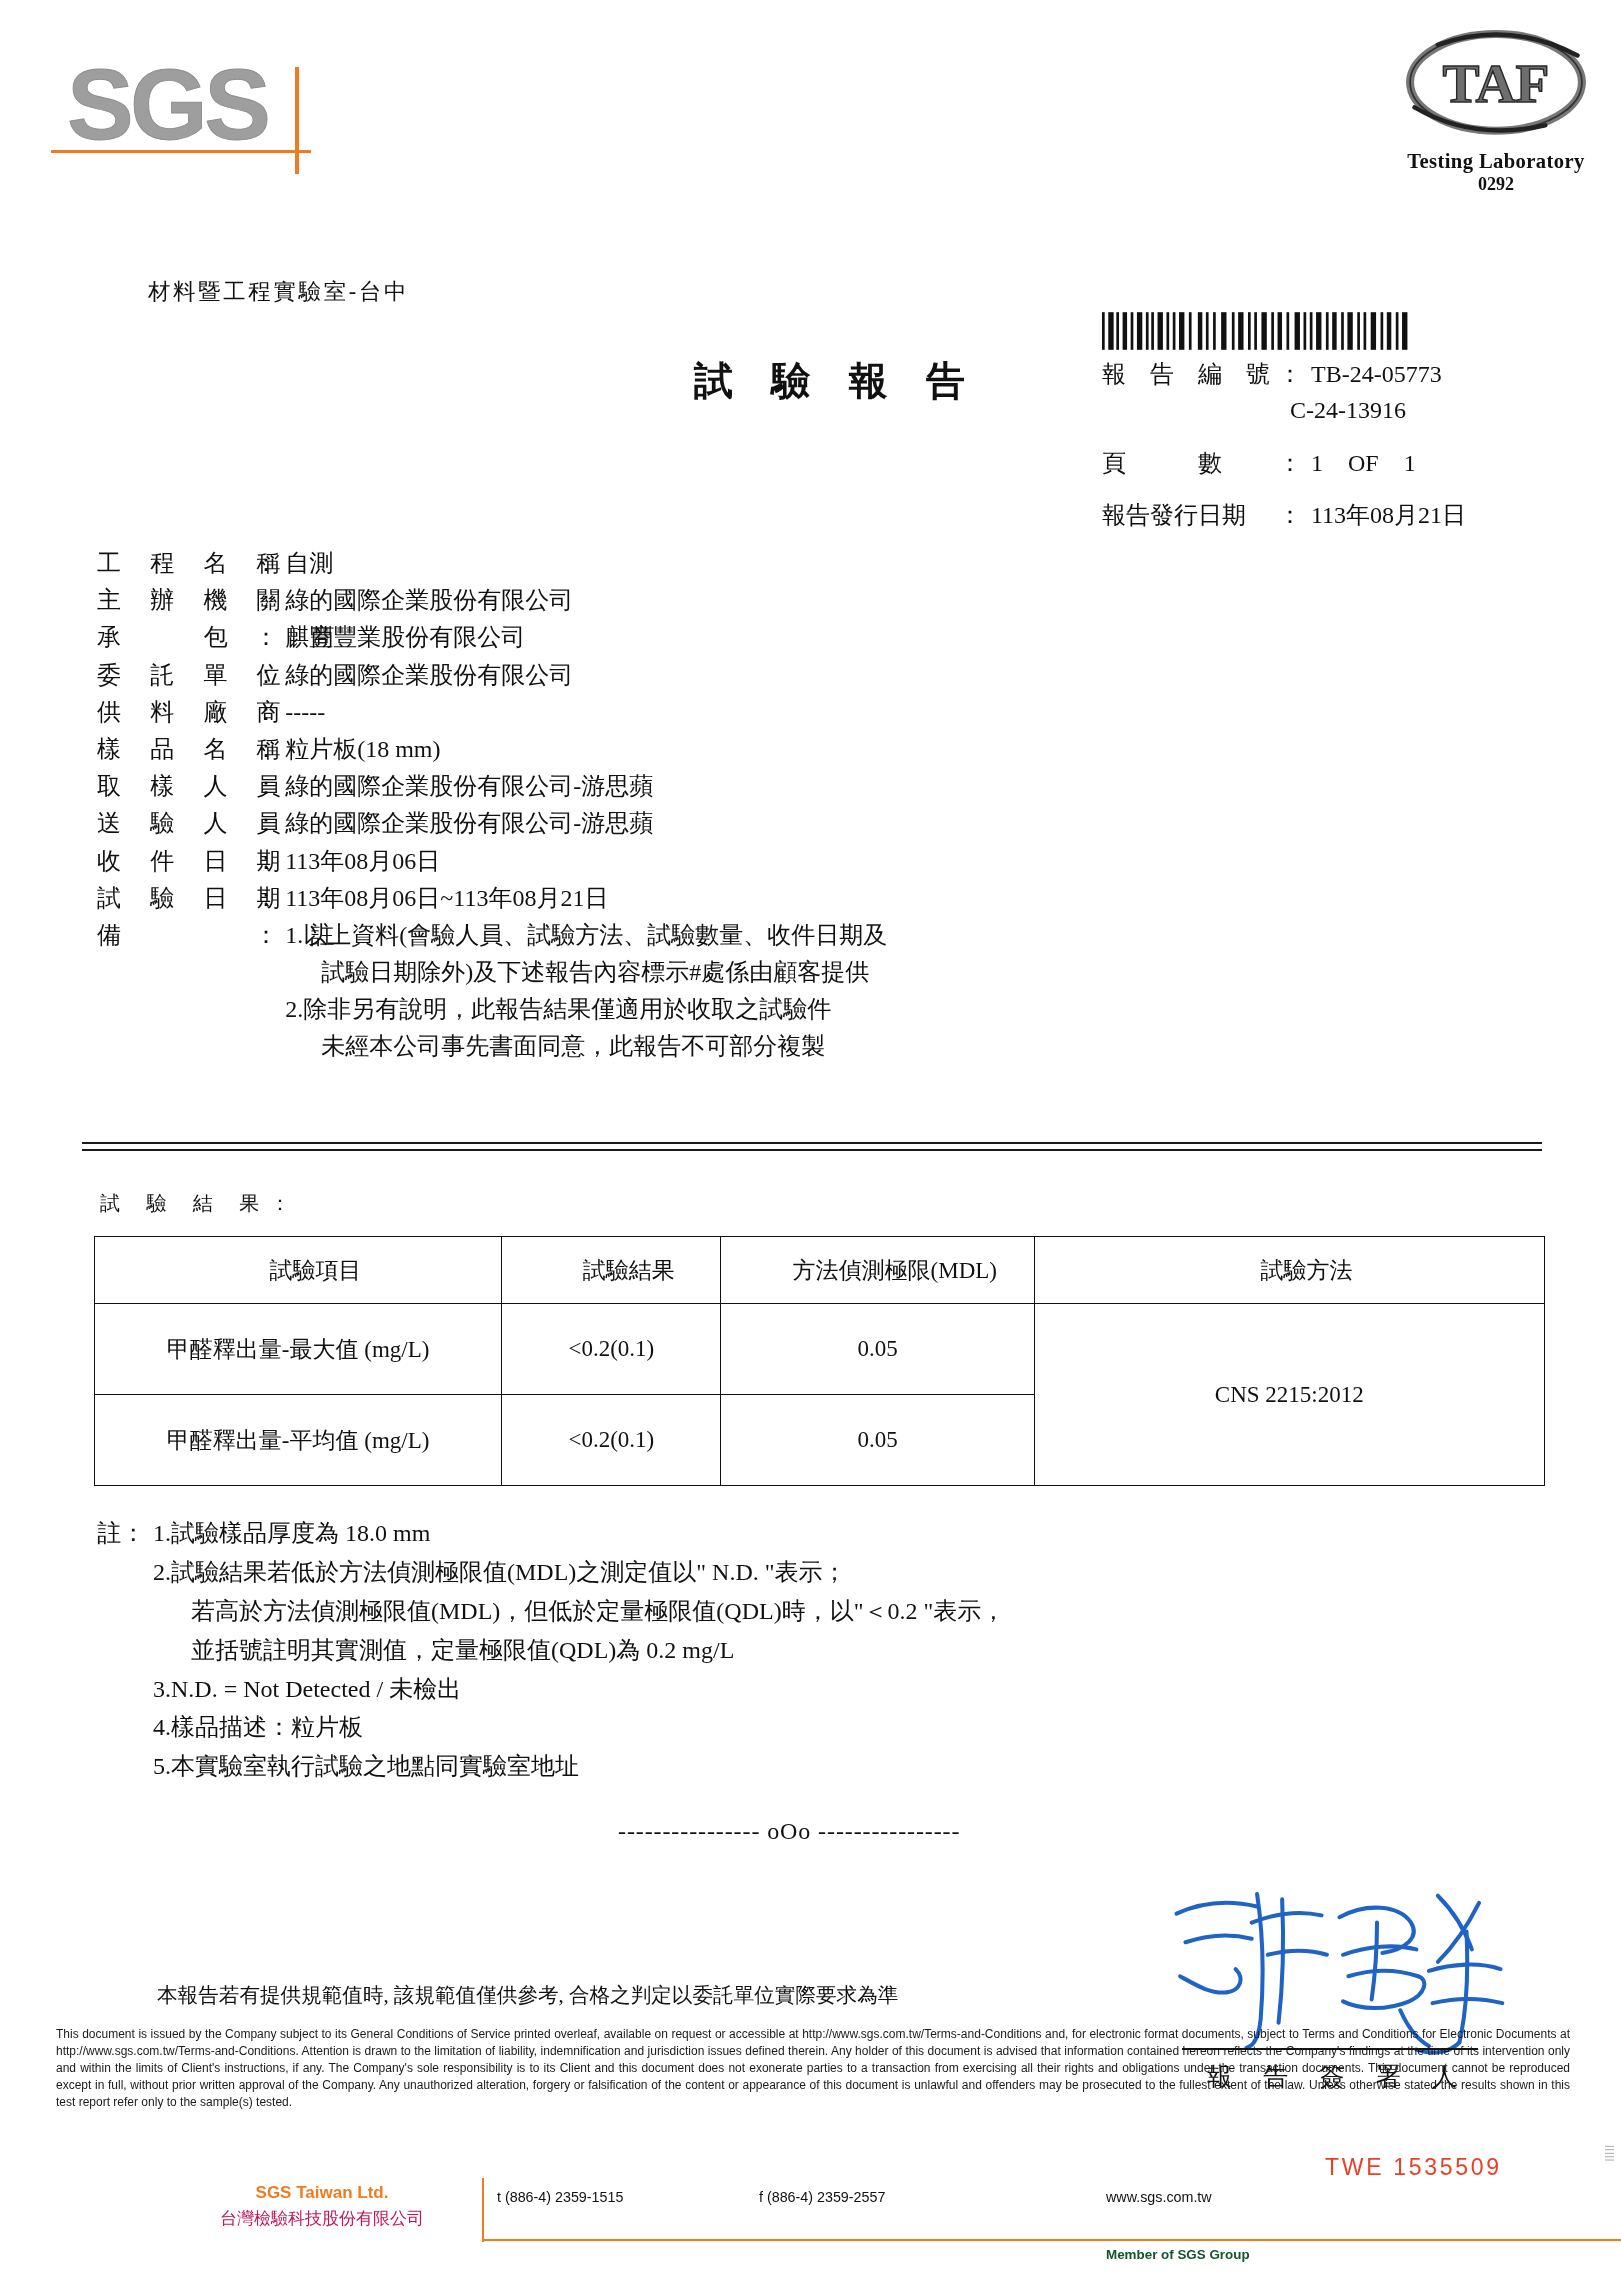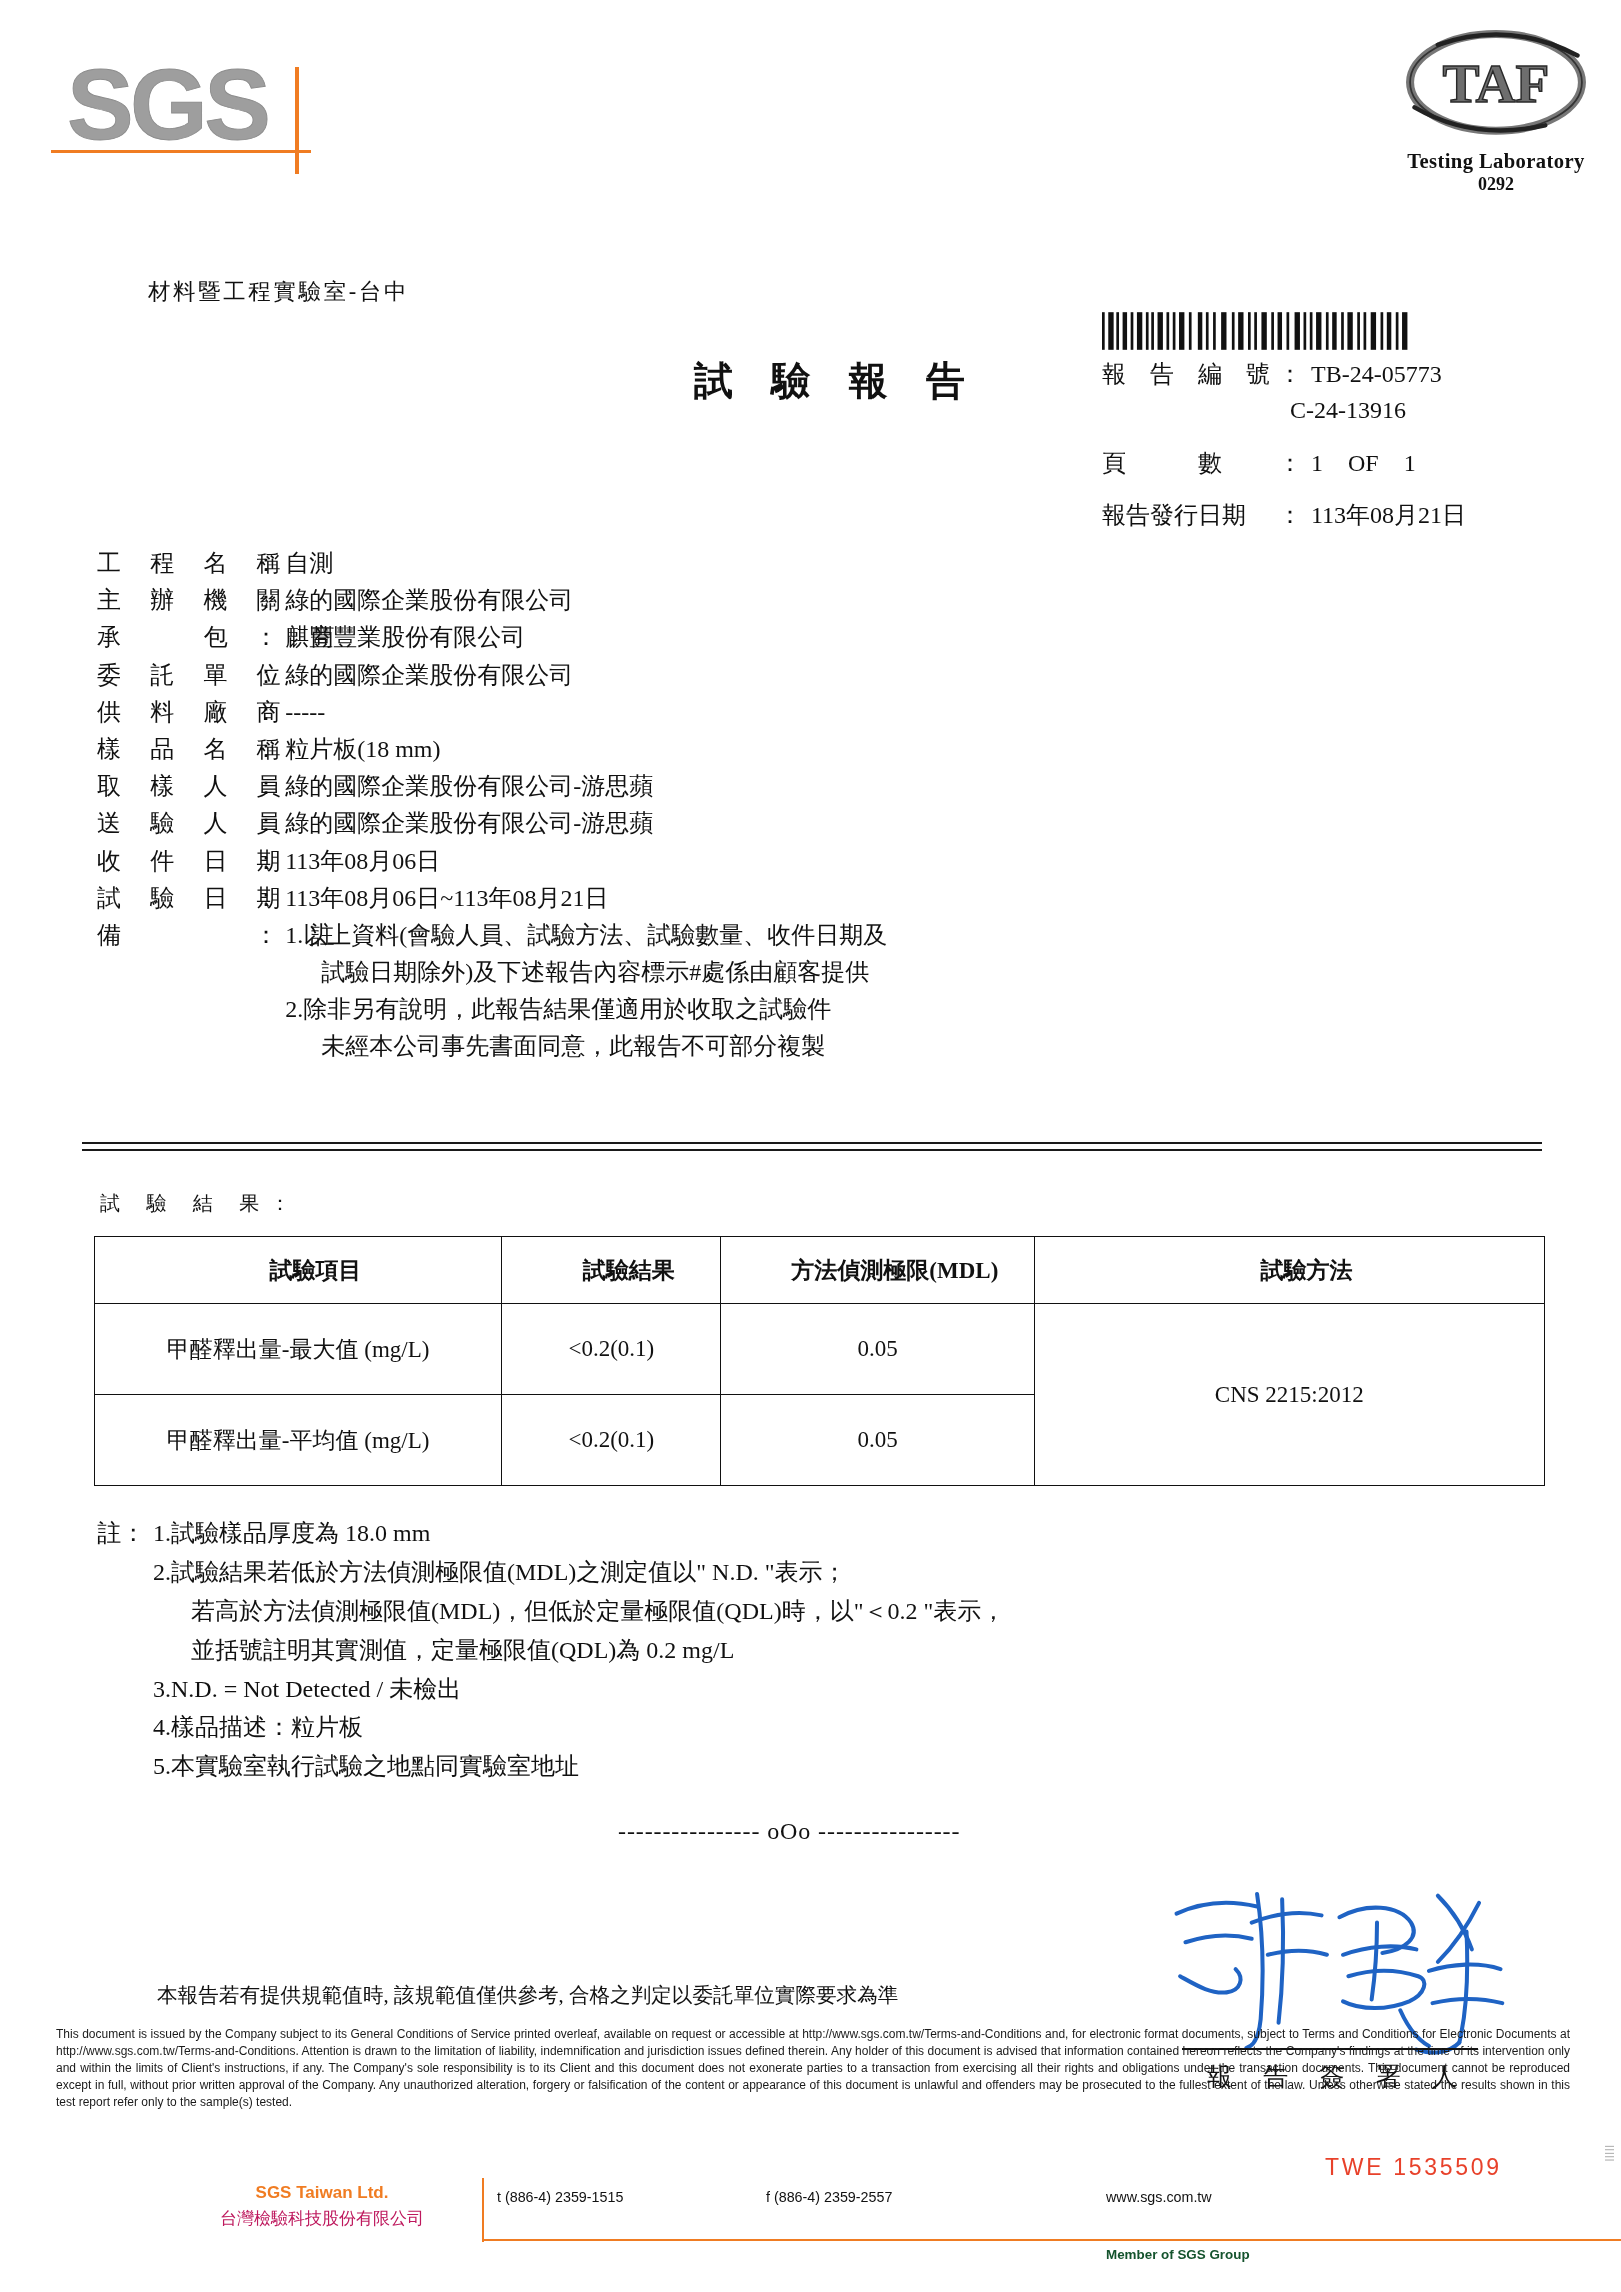--- a/index.html
+++ b/index.html
@@ -190,21 +190,21 @@
     border-collapse: collapse;
     table-layout: fixed;
   }
   table.results th, table.results td {
     border: 1.8px solid #111;
     text-align: center;
     vertical-align: middle;
     font-size: 23px;
     padding: 0 5.4px;
   }
-  table.results th { font-weight: bold; height: 66px; padding-left: 40px; }
+  table.results th { font-weight: normal; height: 66px; padding-left: 40px; }
   table.results td { height: 90px; }
   col.c1 { width: 407px; }
   col.c2 { width: 219px; }
   col.c3 { width: 313px; }
   col.c4 { width: 510px; }
   .num { font-family: "Liberation Serif", serif; }
 
   
   .notes {
     position: absolute;
@@ -334,21 +334,21 @@
     font-size: 16px;
   }
   .footer-contacts {
     margin-top: 6.3px;
     font-size: 14.3px;
     white-space: nowrap;
     position: relative;
     height: 19.7px;
   }
   .fc-tel { position: absolute; left: 0; }
-  .fc-fax { position: absolute; left: 269px; }
+  .fc-fax { position: absolute; left: 262px; }
   .fc-web { position: absolute; left: 609px; }
   .footer-rule {
     position: absolute;
     left: 312px;
     top: 56px;
     width: 1254px;
     height: 1.8px;
     background: #f07c22;
   }
   .member-of {

